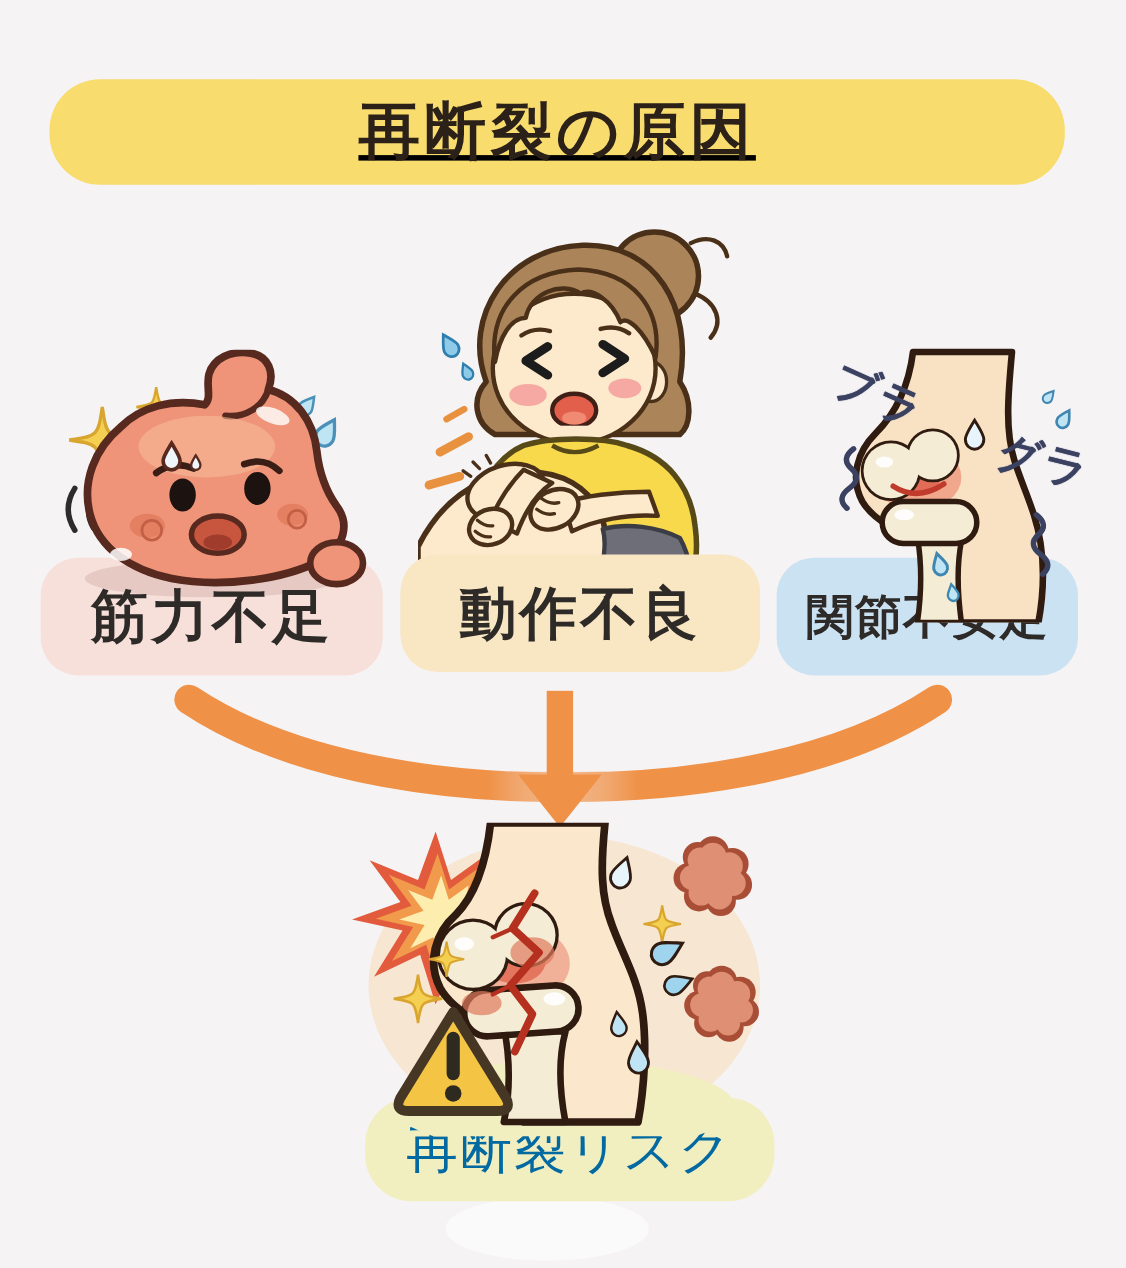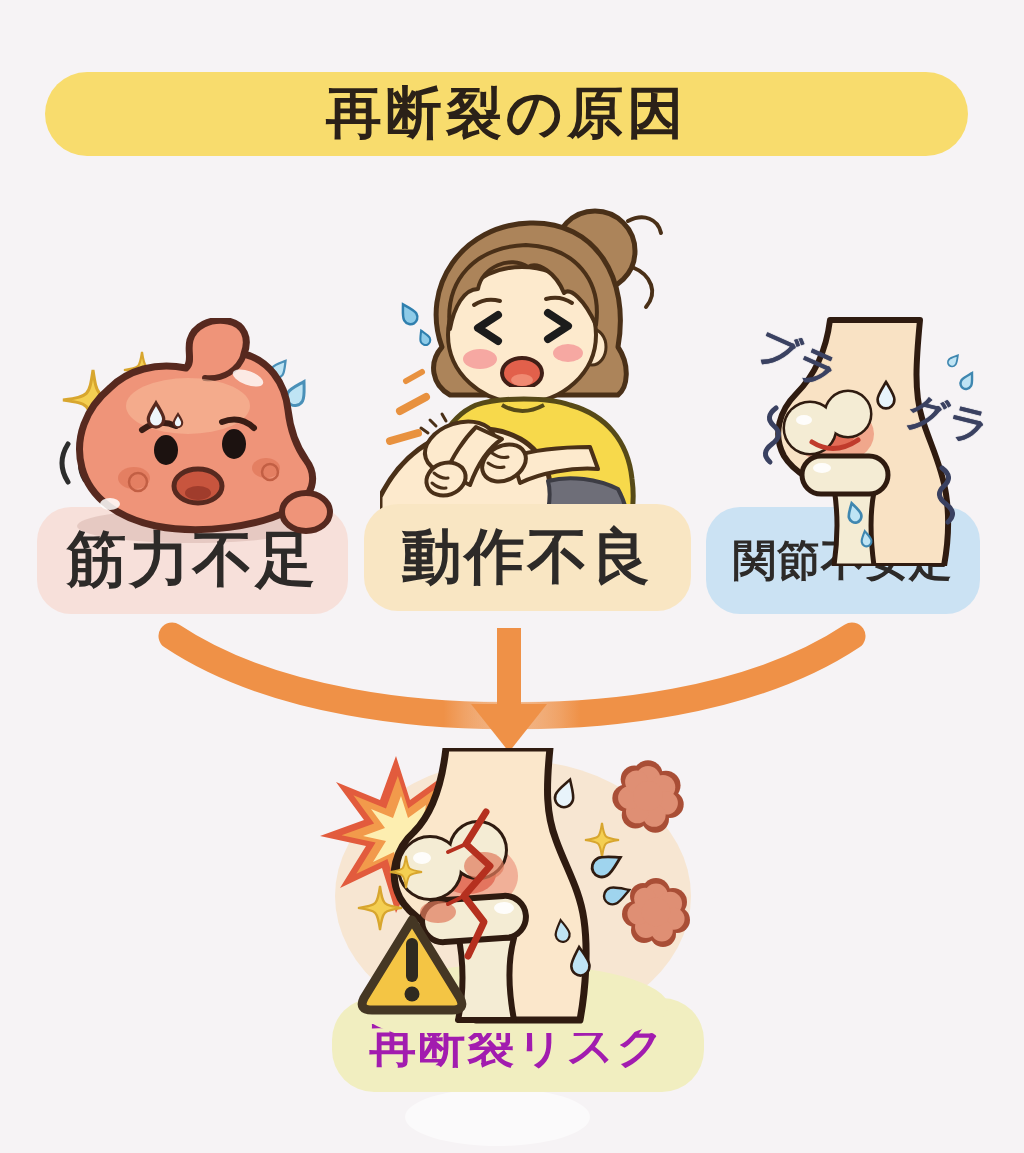--- a/index.html
+++ b/index.html
@@ -4,47 +4,47 @@
 <style>
   html,body{margin:0;padding:0;background:#f6f3f5;}
   .canvas{
     position:relative;width:1024px;height:1153px;overflow:hidden;
     background:#f6f3f5;
     font-family:"Liberation Sans","DejaVu Sans",sans-serif;
   }
   .abs{position:absolute;}
   
   .title-banner{
-    left:45px;top:72px;width:923px;height:84px;border-radius:46px;
-    background:#f8dc6d;display:flex;align-items:center;justify-content:center;
+    left:45px;top:72px;width:923px;height:96px;border-radius:46px;
+    background:#f8dc6d;display:flex;align-items:center;justify-content:center;text-decoration:underline;
   }
   .title-banner span{
     font-size:56px;font-weight:bold;color:#2b2118;letter-spacing:4px;
   }
   
   .cause-label{
     display:flex;align-items:center;justify-content:center;
     height:107px;border-radius:34px;z-index:1;
   }
   .cause-label span{font-weight:bold;color:#2d2a28;}
   .label-muscle{left:37px;top:507px;width:311px;background:#f7e0da;}
   .label-muscle::before{
     content:"";position:absolute;left:40px;top:2px;width:230px;height:34px;
     border-radius:50%;background:#e6c9c2;
   }
   .label-motion{left:364px;top:504px;width:327px;background:#f9e6c3;justify-content:center;}
   .label-joint{left:706px;top:507px;width:274px;background:#cbe2f3;}
-  .label-muscle span,.label-motion span{font-size:60px;letter-spacing:3px;position:relative;}
+  .label-muscle span,.label-motion span{font-size:52px;letter-spacing:3px;position:relative;}
   .label-joint span{font-size:43px;letter-spacing:1px;}
   
   .result-label{
     left:332px;top:998px;width:372px;height:94px;border-radius:42px;
     background:#f1eec0;display:flex;align-items:center;justify-content:center;z-index:3;
   }
-  .result-label span{font-size:47px;font-weight:bold;color:#a21caf;letter-spacing:2px;}
+  .result-label span{font-size:47px;font-weight:normal;color:#0369a1;letter-spacing:2px;}
   .cloud{
     left:405px;top:1088px;width:185px;height:58px;border-radius:50%;
     background:#ffffff;opacity:.55;z-index:1;
   }
   
   .fig{z-index:2;}
   .fig-muscle{left:38px;top:318px;}
   .fig-girl{left:380px;top:195px;z-index:0;}
   .fig-knee-small{left:726px;top:316px;}
   .fig-knee-big{left:318px;top:748px;z-index:4;}

